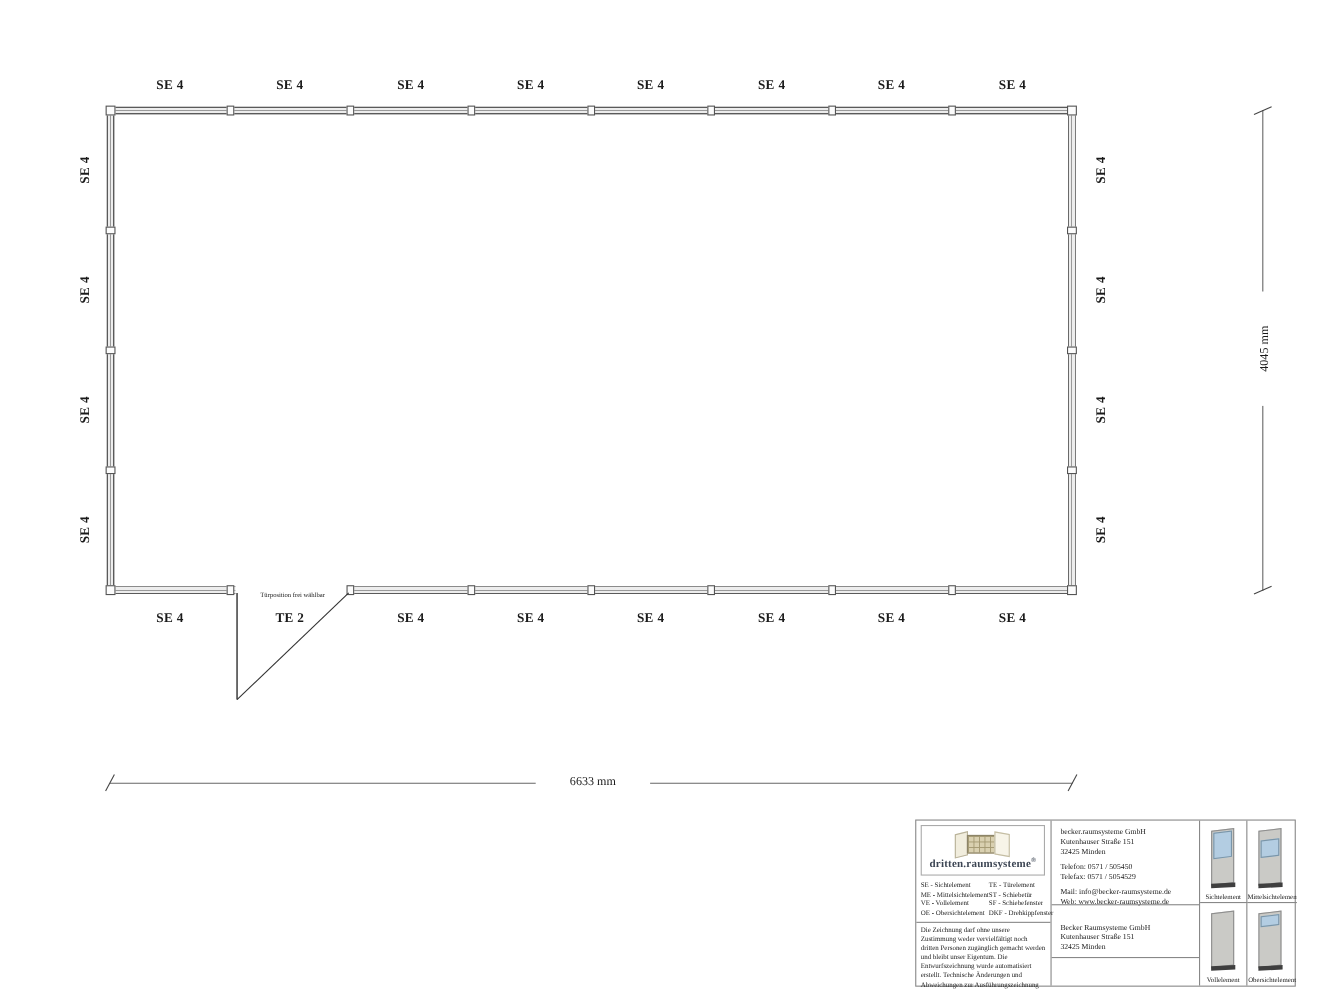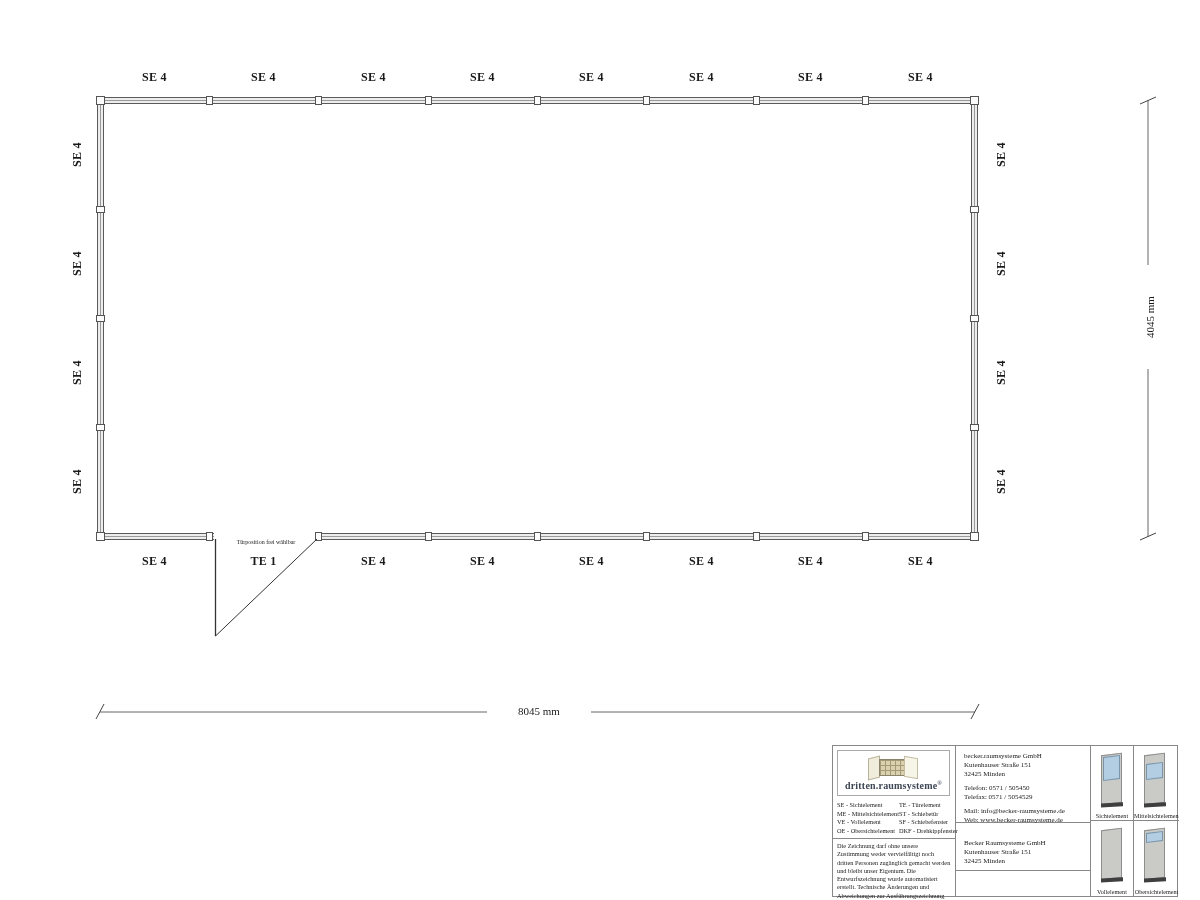--- a/index.html
+++ b/index.html
@@ -94,21 +94,21 @@
     <div class="seg-label" style="left:100px;top:70px;">SE 4</div>
     <div class="seg-label" style="left:209px;top:70px;">SE 4</div>
     <div class="seg-label" style="left:319px;top:70px;">SE 4</div>
     <div class="seg-label" style="left:428px;top:70px;">SE 4</div>
     <div class="seg-label" style="left:537px;top:70px;">SE 4</div>
     <div class="seg-label" style="left:647px;top:70px;">SE 4</div>
     <div class="seg-label" style="left:756px;top:70px;">SE 4</div>
     <div class="seg-label" style="left:866px;top:70px;">SE 4</div>
 
     <div class="seg-label" style="left:100px;top:554px;">SE 4</div>
-    <div class="seg-label" style="left:209px;top:554px;">TE 1</div>
+    <div class="seg-label" style="left:209px;top:554px;">TE 2</div>
     <div class="seg-label" style="left:319px;top:554px;">SE 4</div>
     <div class="seg-label" style="left:428px;top:554px;">SE 4</div>
     <div class="seg-label" style="left:537px;top:554px;">SE 4</div>
     <div class="seg-label" style="left:647px;top:554px;">SE 4</div>
     <div class="seg-label" style="left:756px;top:554px;">SE 4</div>
     <div class="seg-label" style="left:866px;top:554px;">SE 4</div>
 
     <div class="seg-label vert" style="left:27px;top:147px;">SE 4</div>
     <div class="seg-label vert" style="left:27px;top:256px;">SE 4</div>
     <div class="seg-label vert" style="left:27px;top:365px;">SE 4</div>
@@ -150,21 +150,21 @@
     <line x1="215.5" y1="539" x2="215.5" y2="636" stroke="#333" stroke-width="1.3"></line>
     <line x1="215.5" y1="636" x2="317" y2="539" stroke="#333" stroke-width="1"></line>
     <line x1="100" y1="712" x2="975" y2="712" stroke="#666" stroke-width="1"></line>
     <line x1="96" y1="719" x2="104" y2="704" stroke="#444" stroke-width="1"></line>
     <line x1="971" y1="719" x2="979" y2="704" stroke="#444" stroke-width="1"></line>
     <line x1="1148" y1="100" x2="1148" y2="537" stroke="#666" stroke-width="1"></line>
     <line x1="1140" y1="104" x2="1156" y2="97" stroke="#444" stroke-width="1"></line>
     <line x1="1140" y1="540" x2="1156" y2="533" stroke="#444" stroke-width="1"></line>
   </svg>
 
-  <div class="dim-text" style="left:487px;top:705px;">8045 mm</div>
+  <div class="dim-text" style="left:487px;top:705px;">6633 mm</div>
   <div class="dim-text vert" style="left:1098px;top:311px;">4045 mm</div>
 
   <div id="titleblock">
 
     <div class="tb-col" id="tb-left">
       <div id="logo-box">
         <div id="logo-room">
           <div class="room-leftwall"></div>
           <div class="room-grid"></div>
           <div class="room-rightwall"></div>

